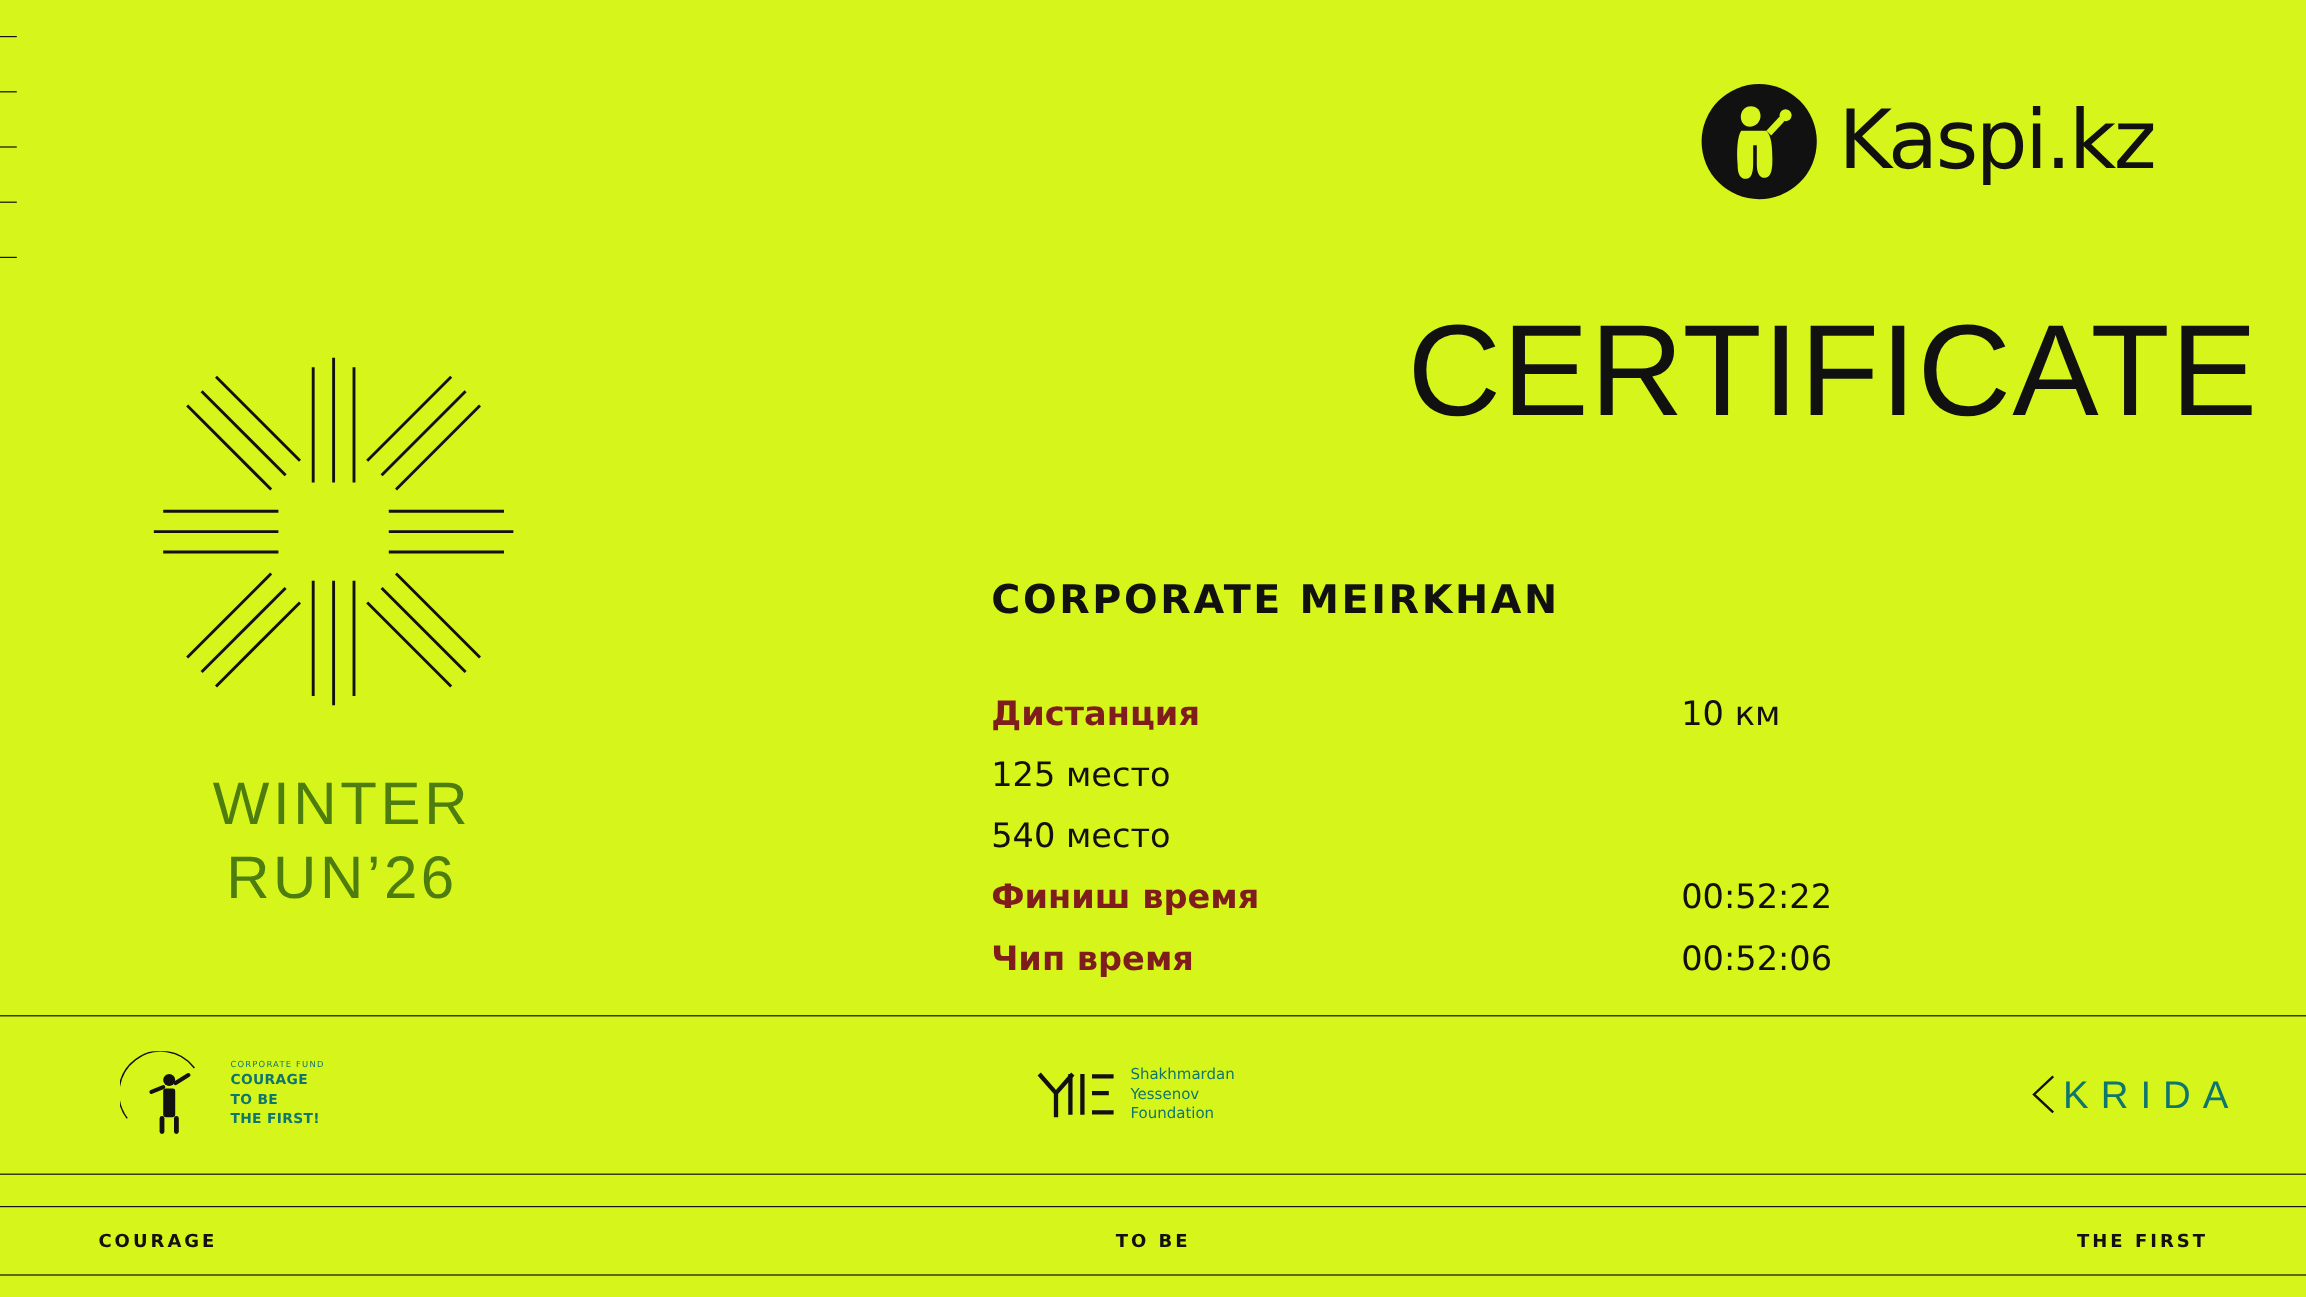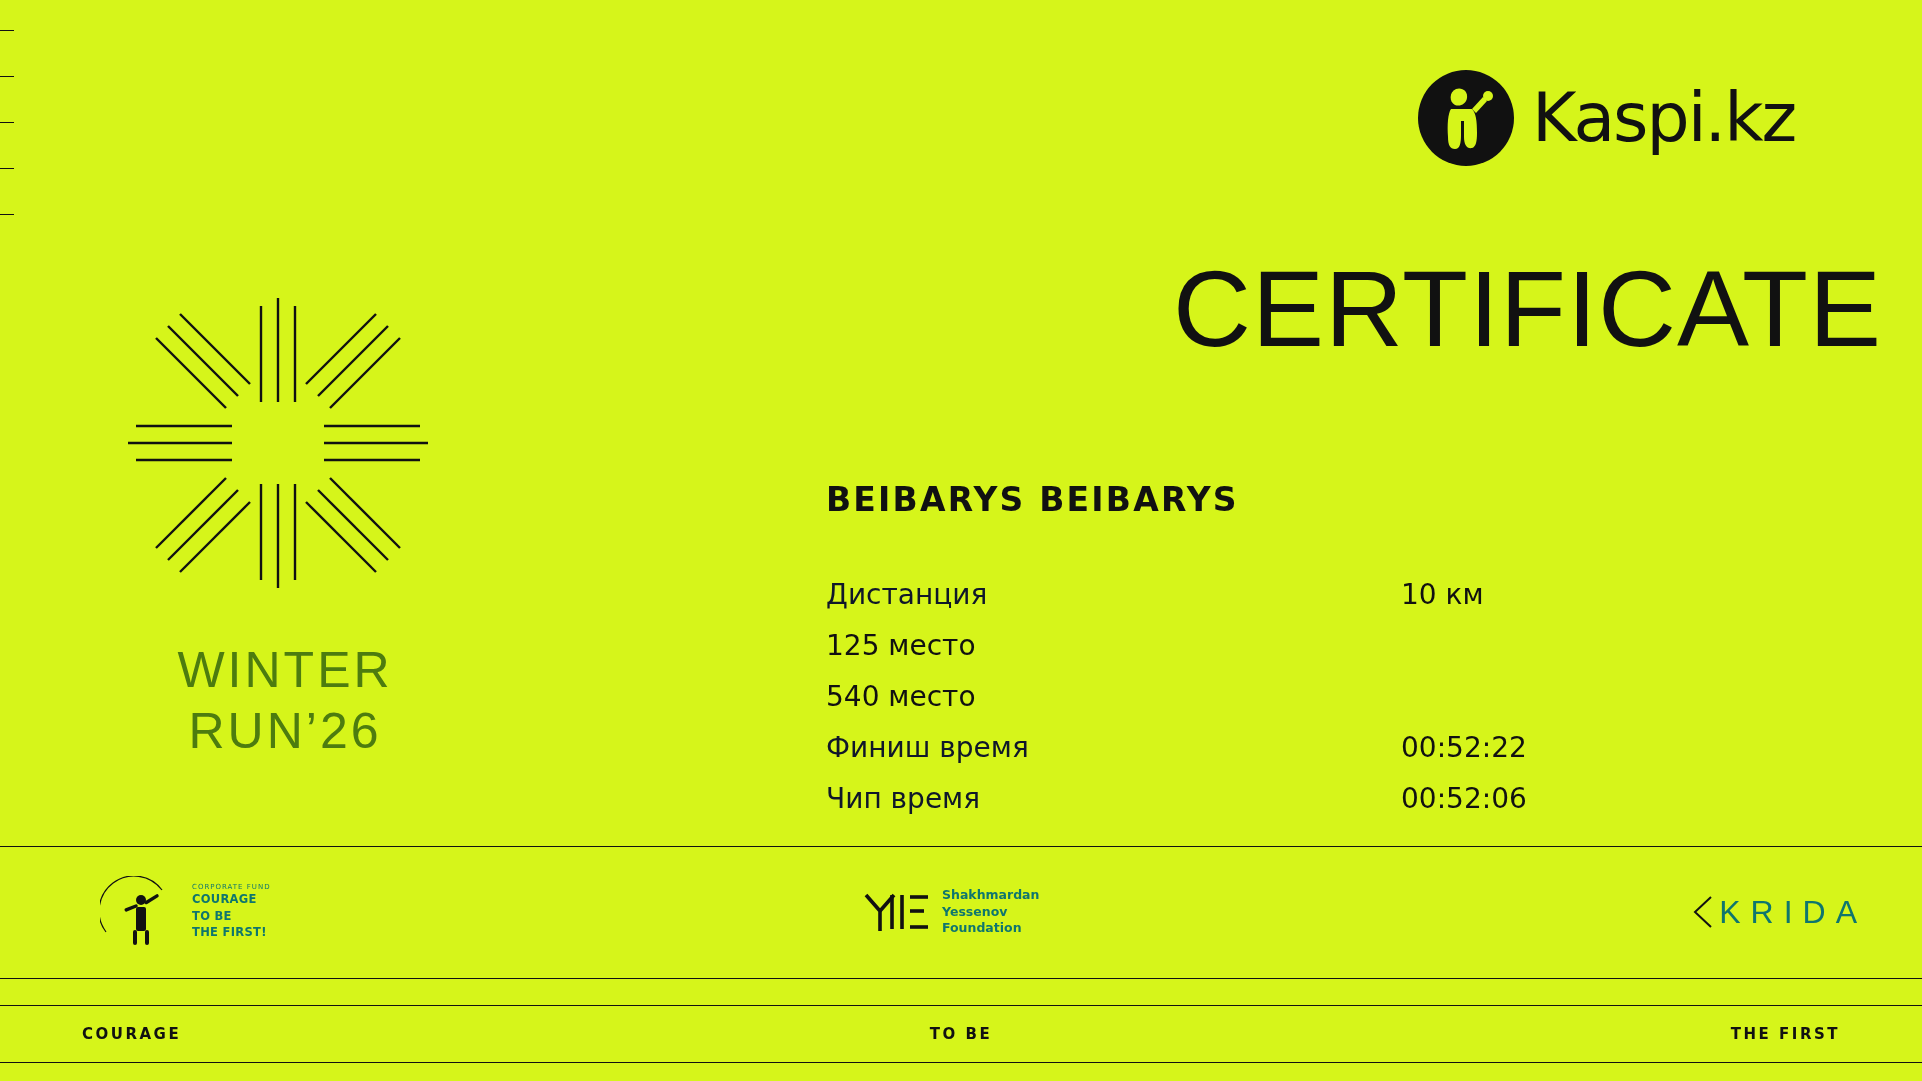--- a/index.html
+++ b/index.html
@@ -107,23 +107,24 @@
     width: 1030px;
   }
   .results .row {
     display: flex;
     align-items: baseline;
     height: 51px;
   }
   .results .label {
     width: 575px;
     font-size: 28px;
-    color: #0f172a;
-    font-family: "DejaVu Sans", sans-serif;
-    white-space: nowrap;
+    color: #7f1d1d;
+    font-family: "DejaVu Sans", sans-serif;
+    white-space: nowrap;
+    font-weight: bold;
   }
   .results .value {
     font-size: 28px;
     color: #111;
     font-family: "DejaVu Sans", sans-serif;
     white-space: nowrap;
   }
 
   
   .event-logo {
@@ -203,21 +204,21 @@
   }
   .cf-arc {
     font-family: "DejaVu Sans", sans-serif;
     font-size: 7px;
     letter-spacing: 1px;
   }
   .sy-text {
     font-family: "DejaVu Sans", sans-serif;
     font-size: 12.5px;
     line-height: 1.35;
-    font-weight: bold;
+    font-weight: normal;
     white-space: pre-line;
   }
 
   
   .slogan {
     position: absolute;
     left: 0;
     top: 1005px;
     width: 1922px;
     height: 57px;
@@ -256,21 +257,21 @@
         <path d="M15 24 C12 28 11 40 12 52 C12 60 14 64 19 64 C24 64 25 58 25 50 L25 36 L28 36 L28 52 C28 60 31 64 36 63 C40 62 41 56 41 48 C41 36 40 28 36 24 Z" fill="#d6f51a"></path>
         <path d="M36 24 L47 12 L51 16 L40 28 Z" fill="#d6f51a"></path>
         <circle cx="52" cy="11" r="5" fill="#d6f51a"></circle>
       </svg>
     </div>
     <div class="kaspi-text">Kaspi.kz</div>
   </div>
 
   <div class="cert-title">CERTIFICATE</div>
 
-  <div class="athlete">BEIBARYS BEIBARYS</div>
+  <div class="athlete">CORPORATE MEIRKHAN</div>
 
   <div class="results">
     <div class="row">
       <div class="label">Дистанция</div>
       <div class="value">10 км</div>
     </div>
     <div class="row">
       <div class="value">125 место</div>
     </div>
     <div class="row">

